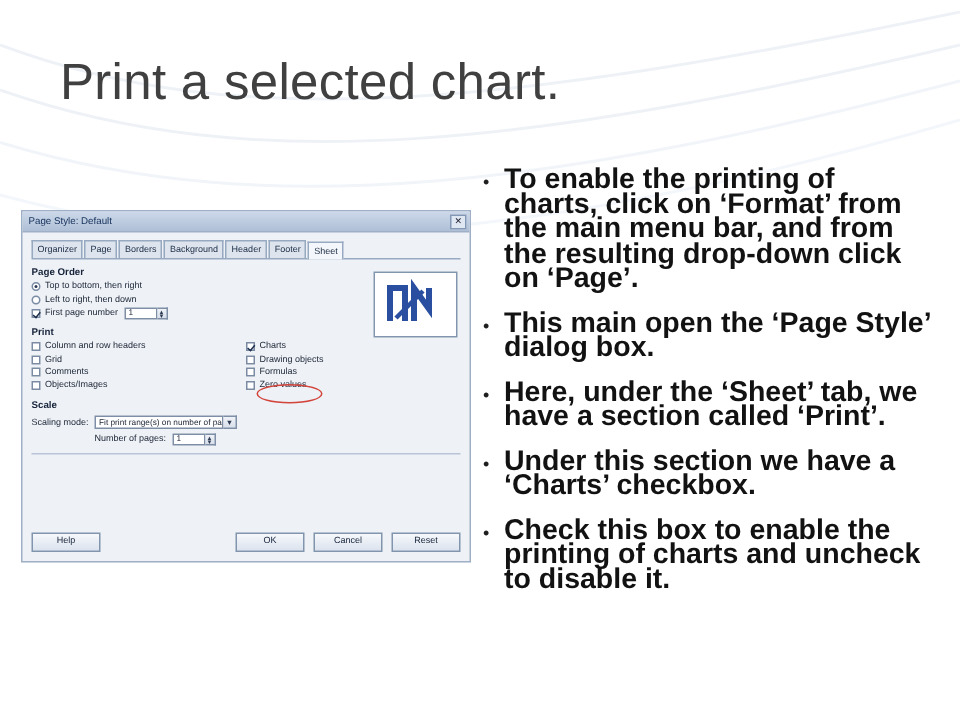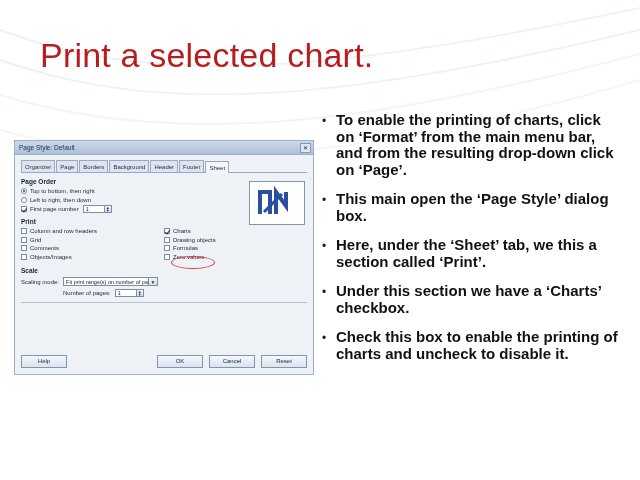--- a/index.html
+++ b/index.html
@@ -15,21 +15,21 @@
   .bg-swoosh {
     position: absolute;
     top: 0; left: 0; width: 640px; height: 480px;
     pointer-events: none;
   }
   .slide-title {
     position: absolute;
     left: 40px; top: 36px;
     width: 560px;
     font-size: 34px;
-    color: #b91c1c;
+    color: #404040;
     font-family: "Liberation Sans", sans-serif;
     letter-spacing: 0.2px;
   }
 
   
   .bullets {
     position: absolute;
     left: 322px; top: 112px;
     width: 300px;
   }
@@ -41,21 +41,21 @@
   .bullet-dot {
     width: 14px;
     flex: 0 0 14px;
     color: #1f1f1f;
     font-size: 12px;
     line-height: 16px;
     padding-top: 1px;
   }
   .bullet-text {
     flex: 1 1 auto;
-    font-size: 15px;
+    font-size: 19px;
     line-height: 16.5px;
     color: #121212;
     font-weight: bold;
   }
 
   
   .shot {
     position: absolute;
     left: 14px; top: 140px;
     width: 300px; height: 235px;
@@ -414,21 +414,21 @@
   <div class="bullet-row">
     <div class="bullet-dot">•</div>
     <div class="bullet-text">To enable the printing of charts, click on ‘Format’ from the main menu bar, and from the resulting drop-down click on ‘Page’.</div>
   </div>
   <div class="bullet-row">
     <div class="bullet-dot">•</div>
     <div class="bullet-text">This main open the ‘Page Style’ dialog box.</div>
   </div>
   <div class="bullet-row">
     <div class="bullet-dot">•</div>
-    <div class="bullet-text">Here, under the ‘Sheet’ tab, we this a section called ‘Print’.</div>
+    <div class="bullet-text">Here, under the ‘Sheet’ tab, we have a section called ‘Print’.</div>
   </div>
   <div class="bullet-row">
     <div class="bullet-dot">•</div>
     <div class="bullet-text">Under this section we have a ‘Charts’ checkbox.</div>
   </div>
   <div class="bullet-row">
     <div class="bullet-dot">•</div>
     <div class="bullet-text">Check this box to enable the printing of charts and uncheck to disable it.</div>
   </div>
 </div>

